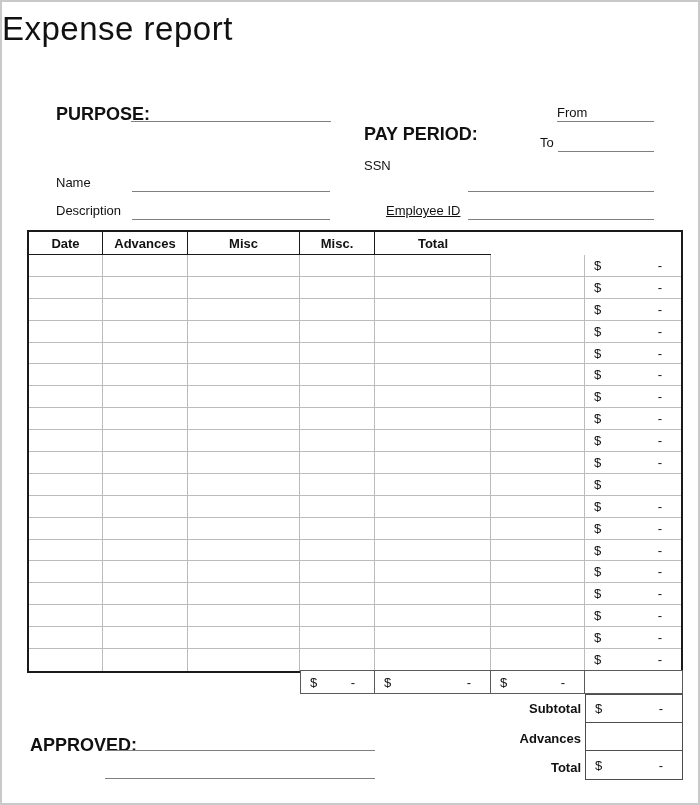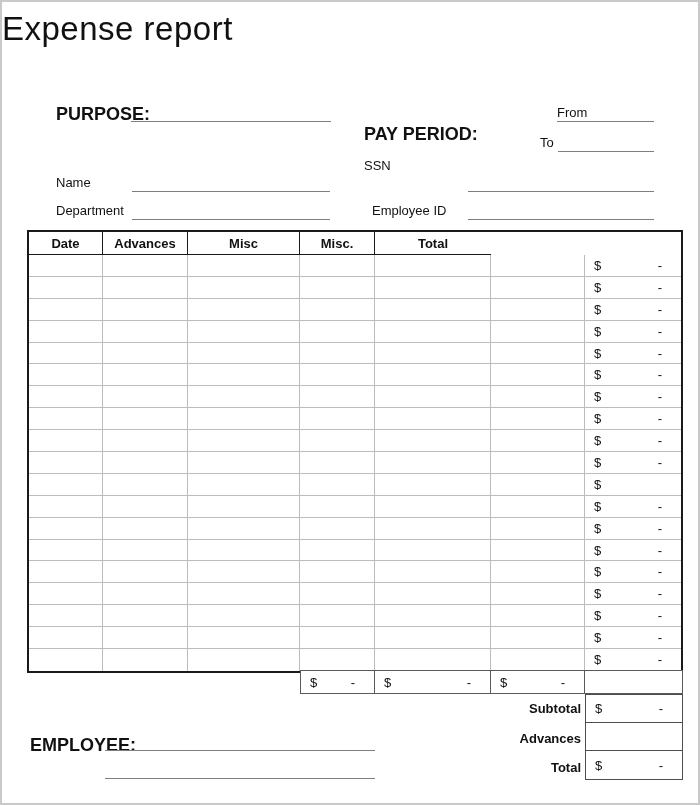--- a/index.html
+++ b/index.html
@@ -58,23 +58,23 @@
 
   <div class="abs txt" style="left:538px; top:133px;">To</div>
   <div class="abs fill-line txt" style="left:556px; top:133px; width:96px;"></div>
 
 
   <div class="abs txt" style="left:54px; top:173px;">Name</div>
   <div class="abs fill-line txt" style="left:130px; top:173px; width:198px;"></div>
   <div class="abs txt" style="left:362px; top:156px;">SSN</div>
   <div class="abs fill-line txt" style="left:466px; top:173px; width:186px;"></div>
 
-  <div class="abs txt" style="left:54px; top:201px;">Department</div>
+  <div class="abs txt" style="left:54px; top:201px;">Description</div>
   <div class="abs fill-line txt" style="left:130px; top:201px; width:198px;"></div>
-  <div class="abs txt" style="left:370px; top:201px;">Employee ID</div>
+  <div class="abs txt" style="left:384px; top:201px;text-decoration:underline;">Employee ID</div>
   <div class="abs fill-line txt" style="left:466px; top:201px; width:186px;"></div>
 
   <div class="xtable">
     <div class="xhead">
         <div class="hcell">Date</div>
         <div class="hcell">Advances</div>
         <div class="hcell">Misc</div>
         <div class="hcell">Misc.</div>
         <div class="hcell">Total</div>
       </div>
@@ -341,17 +341,17 @@
     <div class="sum-row money">
       <span></span>
       <span></span>
     </div>
     <div class="sum-row money">
       <span>$</span>
       <span>-</span>
     </div>
   </div>
 
-  <div class="abs lbl" style="left:28px; top:733px;">EMPLOYEE:</div>
+  <div class="abs lbl" style="left:28px; top:733px;">APPROVED:</div>
   <div class="abs fill-line txt" style="left:103px; top:732px; width:270px;"></div>
   <div class="abs fill-line txt" style="left:103px; top:760px; width:270px;"></div>
 
 </div>
 
 </body></html>

